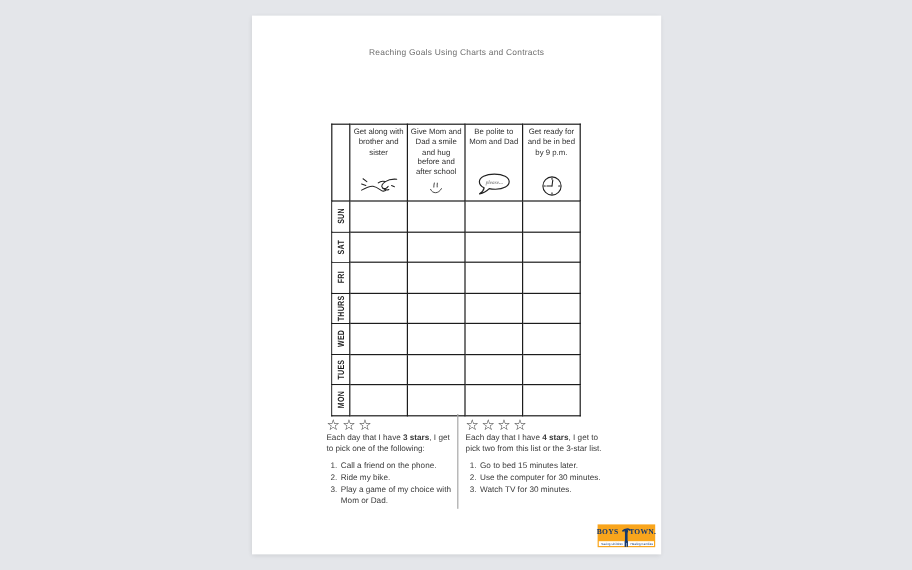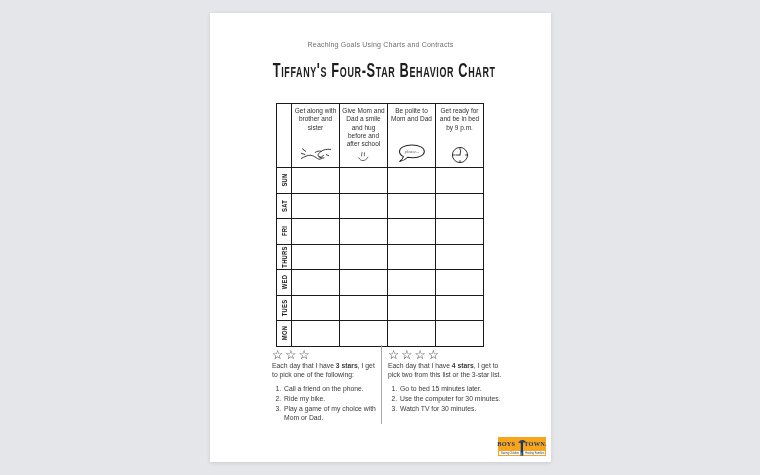--- a/index.html
+++ b/index.html
@@ -43,23 +43,20 @@
   .statue{position:absolute;left:50%;top:0.5px;transform:translateX(-50%);width:8px;height:18px;z-index:2;}
 </style>
 </head>
 <body>
 
 <div class="canvas">
   <div class="page">
 
     <div class="eyebrow">Reaching Goals Using Charts and Contracts</div>
 
-    <div class="title-wrap">
-      <span class="title-text">Tiffany's Four-Star Behavior Chart</span>
-    </div>
 
     <table class="chart">
       <thead>
         <tr id="header-row">
           <th class="corner"></th>
 
   <th class="head-cell">
     <div class="head-inner">
       <div class="col-label">Get along with brother and sister</div>
       <div class="col-icon">

